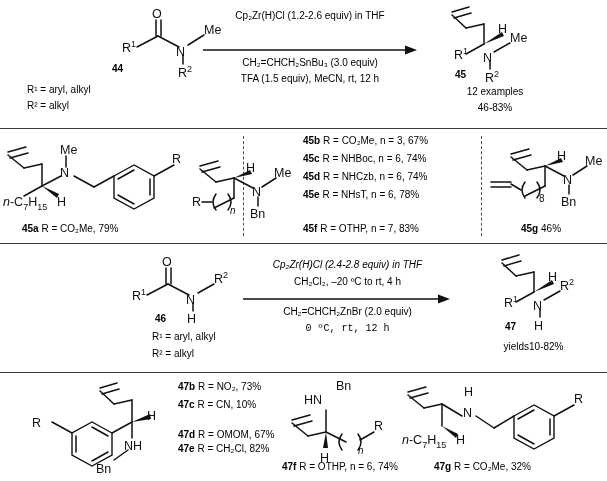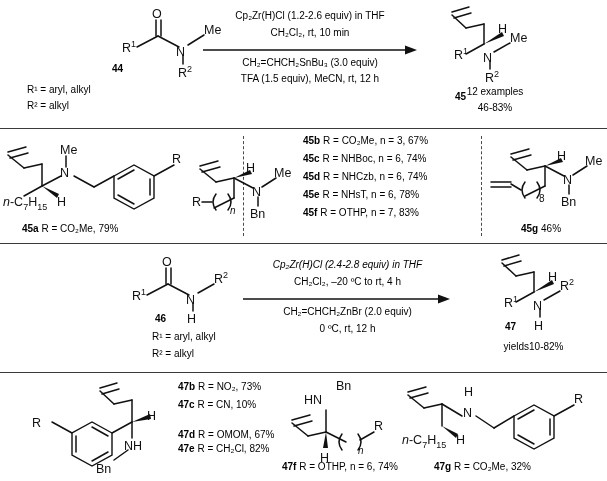--- a/index.html
+++ b/index.html
@@ -52,21 +52,20 @@
       <text class="lbl" x="78" y="71">
         <tspan>R</tspan><tspan dy="-5" style="font-size:9px">2</tspan>
       </text>
     </svg>
   </div>
   <div class="abs txt bold" style="left:112px;top:62px;">44</div>
   <div class="abs txt" style="left:27px;top:83px;">R¹ = aryl, alkyl</div>
   <div class="abs txt" style="left:27px;top:99px;">R² = alkyl</div>
 
   <div class="abs txt ctr" style="left:205px;top:9px;width:210px;">Cp₂Zr(H)Cl (1.2-2.6 equiv) in THF</div>
-  <div class="abs txt ctr" style="left:205px;top:26px;width:210px;">CH₂Cl₂, rt, 10 min</div>
   <div class="abs" style="left:203px;top:44px;">
     <svg width="215" height="12" viewBox="0 0 215 12">
       <line class="arrowline" x1="0" y1="6" x2="205" y2="6"></line>
       <polygon class="arrowhead" points="214,6 202,1.5 202,10.5"></polygon>
     </svg>
   </div>
   <div class="abs txt ctr" style="left:205px;top:56px;width:210px;">CH₂=CHCH₂SnBu₃ (3.0 equiv)</div>
   <div class="abs txt ctr" style="left:202px;top:72px;width:216px;">TFA (1.5 equiv), MeCN, rt, 12 h</div>
 
   <div class="abs" style="left:422px;top:2px;">
@@ -84,21 +83,21 @@
         <tspan>R</tspan><tspan dy="-5" style="font-size:9px">1</tspan>
       </text>
       <text class="lbl" x="76" y="31">H</text>
       <text class="lbl" x="61" y="60">N</text>
       <text class="lbl" x="88" y="40">Me</text>
       <text class="lbl" x="63" y="80">
         <tspan>R</tspan><tspan dy="-5" style="font-size:9px">2</tspan>
       </text>
     </svg>
   </div>
-  <div class="abs txt bold" style="left:455px;top:68px;margin-top:22px;">45</div>
+  <div class="abs txt bold" style="left:455px;top:68px;">45</div>
   <div class="abs txt ctr" style="left:420px;top:85px;width:150px;">12 examples</div>
   <div class="abs txt ctr" style="left:420px;top:101px;width:150px;">46-83%</div>
 
   <div class="hr" style="top:128px;"></div>
 
   <div class="vdash" style="left:243px;top:136px;height:100px;"></div>
   <div class="vdash" style="left:481px;top:136px;height:100px;"></div>
 
   <div class="abs" style="left:2px;top:134px;">
     <svg width="240" height="86" viewBox="0 0 240 86">
@@ -154,21 +153,21 @@
       <text class="lbl" x="82" y="37">Me</text>
       <text class="lbl" x="60" y="56">N</text>
       <text class="lbl" x="58" y="78">Bn</text>
     </svg>
   </div>
 
   <div class="abs" style="left:303px;top:134px;">
     <div class="txt" style="margin-bottom:4px;"><span class="bold">45b</span><span> R = CO₂Me, n = 3, 67%</span></div>
     <div class="txt" style="margin-bottom:4px;"><span class="bold">45c</span><span> R = NHBoc, n = 6, 74%</span></div>
     <div class="txt" style="margin-bottom:4px;"><span class="bold">45d</span><span> R = NHCzb, n = 6, 74%</span></div>
-    <div class="txt" style="margin-bottom:4px;"><span class="bold">45e</span><span> R = NHsT, n = 6, 78%</span></div>
+    <div class="txt" style="margin-bottom:20px;"><span class="bold">45e</span><span> R = NHsT, n = 6, 78%</span></div>
     <div class="txt"><span class="bold">45f</span><span> R = OTHP, n = 7, 83%</span></div>
   </div>
 
   <div class="abs" style="left:489px;top:136px;">
     <svg width="115" height="88" viewBox="0 0 115 88">
       <line class="bk" x1="22" y1="18" x2="40" y2="13"></line>
       <line class="bk" x1="24" y1="24" x2="42" y2="19"></line>
       <line class="bk" x1="22" y1="21" x2="38" y2="34"></line>
       <line class="bk" x1="38" y1="34" x2="56" y2="30"></line>
       <line class="bk" x1="56" y1="30" x2="56" y2="50"></line>
@@ -221,21 +220,21 @@
 
   <div class="abs txt ctr" style="left:240px;top:258px;width:215px;font-style:italic;">Cp₂Zr(H)Cl (2.4-2.8 equiv) in THF</div>
   <div class="abs txt ctr" style="left:240px;top:275px;width:215px;">CH₂Cl₂, –20 ºC to rt, 4 h</div>
   <div class="abs" style="left:243px;top:293px;">
     <svg width="208" height="12" viewBox="0 0 208 12">
       <line class="arrowline" x1="0" y1="6" x2="198" y2="6"></line>
       <polygon class="arrowhead" points="207,6 195,1.5 195,10.5"></polygon>
     </svg>
   </div>
   <div class="abs txt ctr" style="left:240px;top:305px;width:215px;">CH₂=CHCH₂ZnBr (2.0 equiv)</div>
-  <div class="abs txt ctr" style="left:240px;top:322px;width:215px;">0 ºC, rt, 12 h</div>
+  <div class="abs txt ctr" style="left:240px;top:322px;width:215px;font-family:Liberation Mono, monospace;">0 ºC, rt, 12 h</div>
 
   <div class="abs" style="left:472px;top:250px;">
     <svg width="135" height="76" viewBox="0 0 135 76">
       <line class="bk" x1="30" y1="10" x2="47" y2="5"></line>
       <line class="bk" x1="32" y1="16" x2="49" y2="11"></line>
       <line class="bk" x1="30" y1="13" x2="44" y2="26"></line>
       <line class="bk" x1="44" y1="26" x2="62" y2="22"></line>
       <line class="bk" x1="62" y1="22" x2="62" y2="42"></line>
       <polygon class="wedge" points="62,42 80,30 82,34"></polygon>
       <line class="bk" x1="62" y1="42" x2="44" y2="52"></line>

